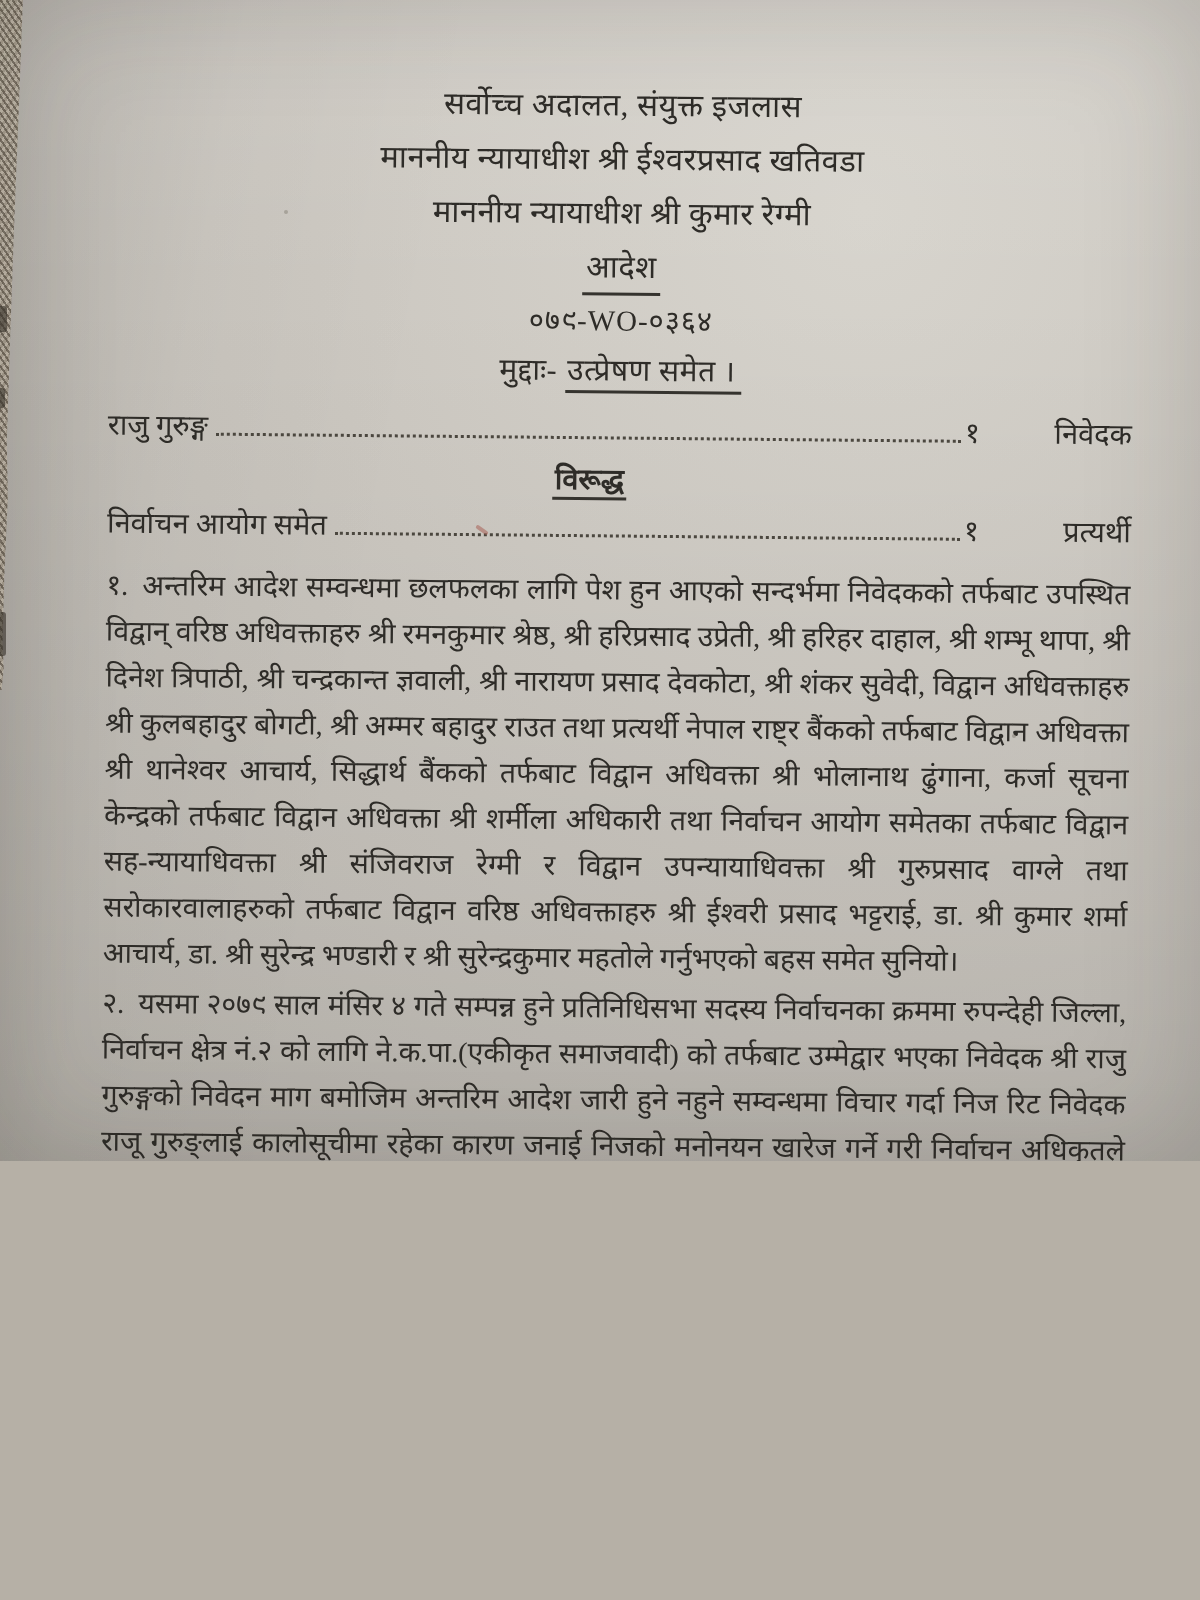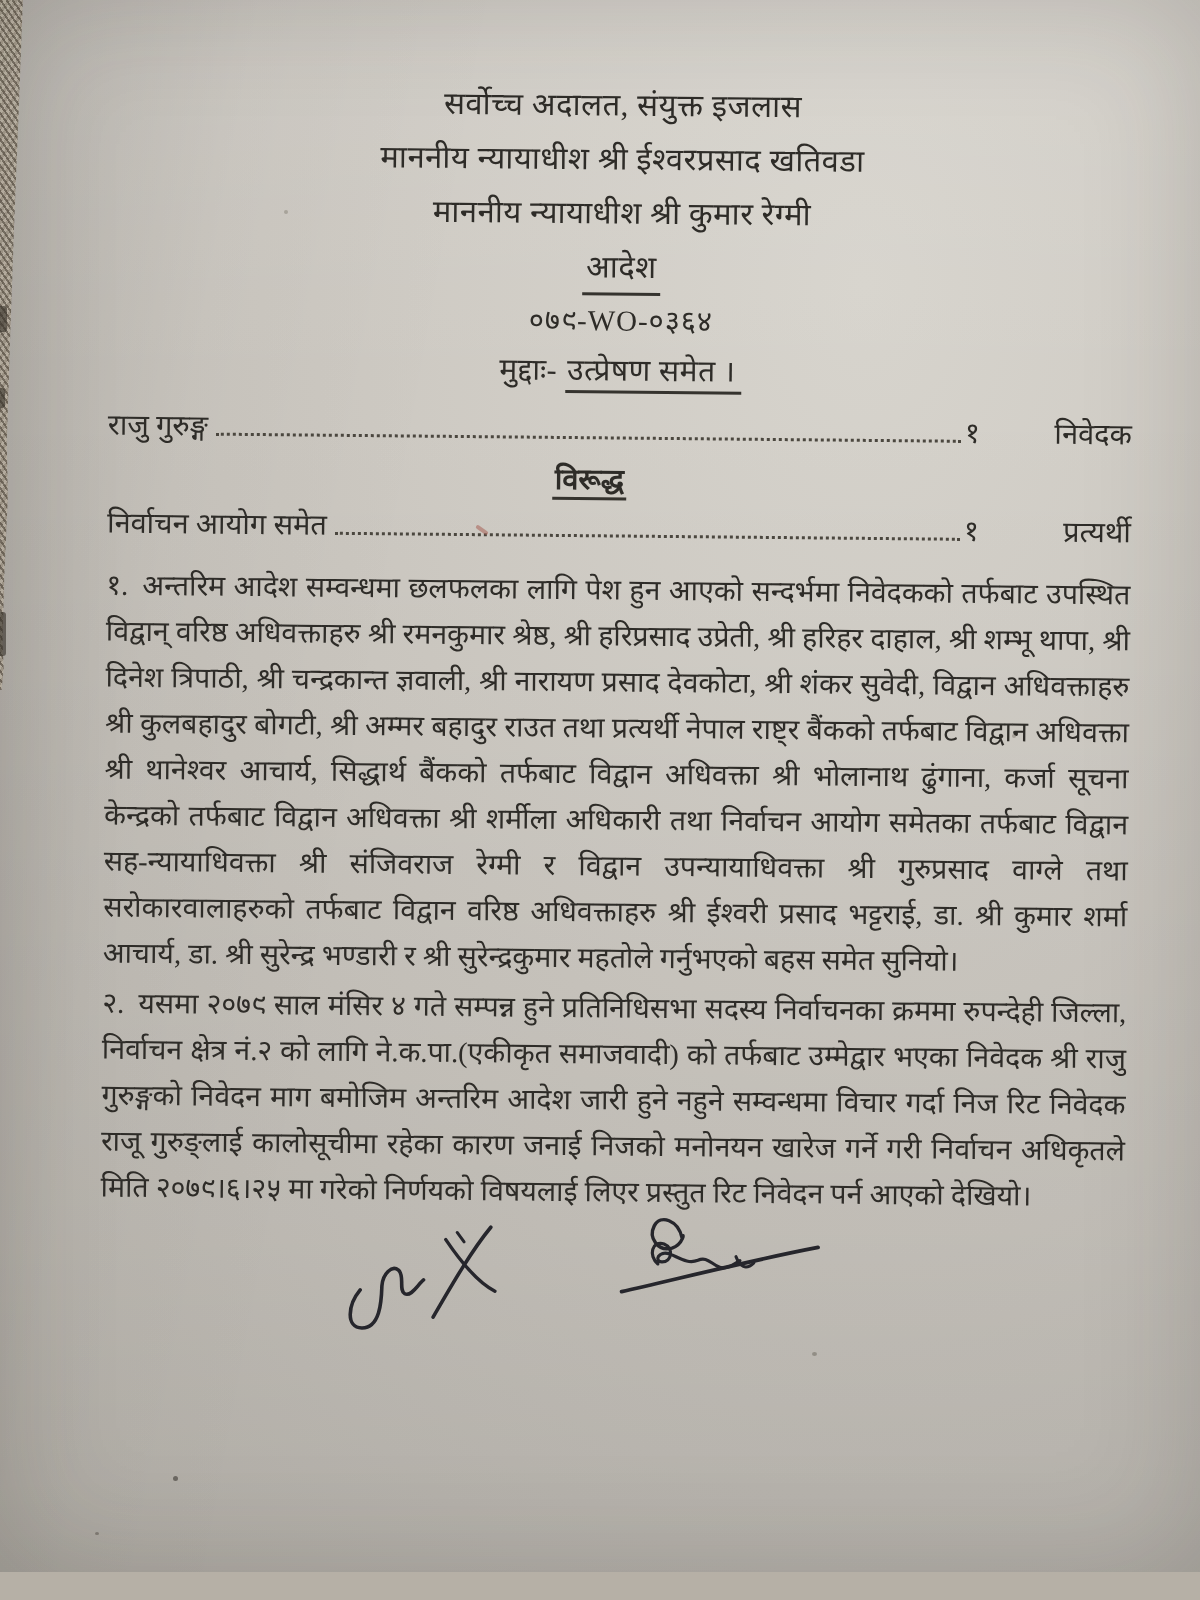--- a/index.html
+++ b/index.html
@@ -2,21 +2,21 @@
 <html lang="ne"><head>
 <meta charset="utf-8">
 <style>
   html,body{margin:0;padding:0;}
   body{
     width:1200px;height:1600px;overflow:hidden;
     font-family:"Liberation Serif","DejaVu Serif",serif;
     background:#b6b0a6;
   }
   .photo{
-    position:relative;width:1200px;height:1572px;overflow:hidden;
+    position:relative;width:1200px;height:1161px;overflow:hidden;
     background:
       linear-gradient(100deg, rgba(0,0,0,0.10) 0%, rgba(0,0,0,0.02) 18%, rgba(0,0,0,0) 35%),
       linear-gradient(to bottom, rgba(255,255,255,0.09) 0%, rgba(0,0,0,0) 25%, rgba(0,0,0,0.05) 78%, rgba(0,0,0,0.09) 100%),
       radial-gradient(ellipse at 72% 18%, #d7d4cd 0%, #ccc8c1 45%, #c5c1ba 75%, #bfbbb3 100%);
   }
   .photo::after{
     content:"";position:absolute;inset:0;pointer-events:none;
     box-shadow:inset 0 0 120px rgba(40,36,30,0.18);
   }
   

